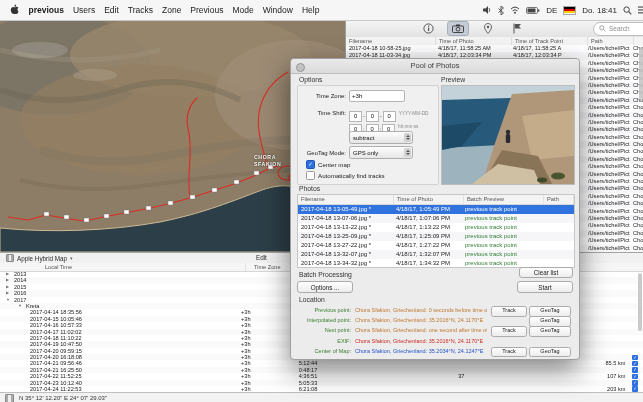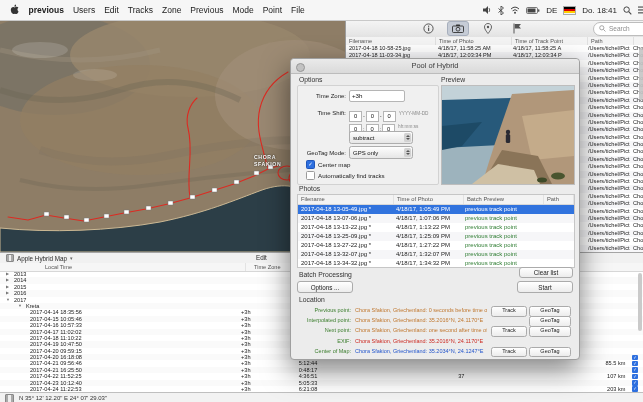--- a/index.html
+++ b/index.html
@@ -140,22 +140,22 @@
       </svg>
     </span>
     <span class="menu-items">
         <span class="menu-item app">previous</span>
         <span class="menu-item">Users</span>
         <span class="menu-item">Edit</span>
         <span class="menu-item">Tracks</span>
         <span class="menu-item">Zone</span>
         <span class="menu-item">Previous</span>
         <span class="menu-item">Mode</span>
-        <span class="menu-item">Point</span>
-        <span class="menu-item">File</span>
+        <span class="menu-item">Window</span>
+        <span class="menu-item">Help</span>
       </span>
     <div class="mb-right">
       <span class="mb-ic">
         <svg width="9" height="8" viewBox="0 0 9 8">
             <polygon points="0,2.5 2.5,2.5 5,0 5,8 2.5,5.5 0,5.5" fill="#444"></polygon>
             <path d="M6 2 q1.5 2 0 4" stroke="#444" fill="none" stroke-width=".8"></path>
           </svg>
       </span>
       <span class="mb-ic">
         <svg width="6" height="9" viewBox="0 0 6 9">
@@ -752,21 +752,21 @@
   </div>
 
   <div class="status-bar">
     <span class="grid-ic"></span>
     <span class="coords">N 35° 12' 12.20"   E 24° 07' 29.03"</span>
   </div>
 
   <div class="dialog">
     <div class="dlg-title">
       <span class="dlg-close"></span>
-      <span>Pool of Hybrid</span>
+      <span>Pool of Photos</span>
     </div>
 
     <div class="sec-label lbl-options">Options</div>
     <div class="sec-label lbl-preview">Preview</div>
 
     <div class="opt-box">
       <div class="opt-row r1">
         <span class="opt-label">Time Zone:</span>
         <span class="tz-field">+3h</span>
       </div>

